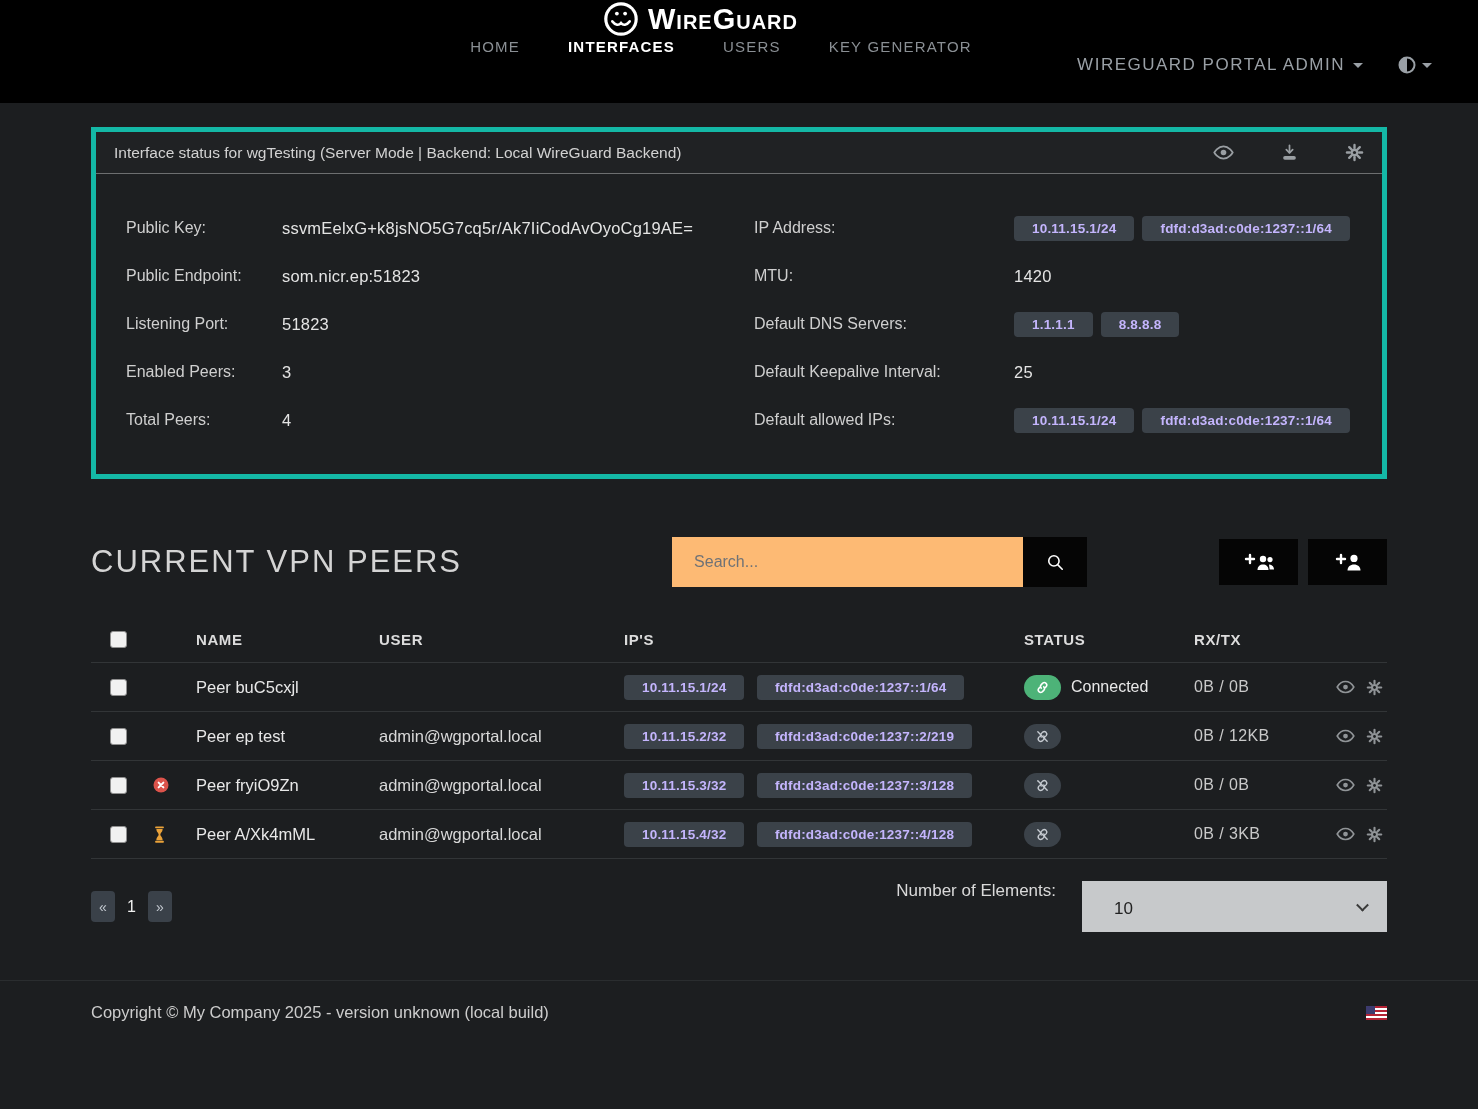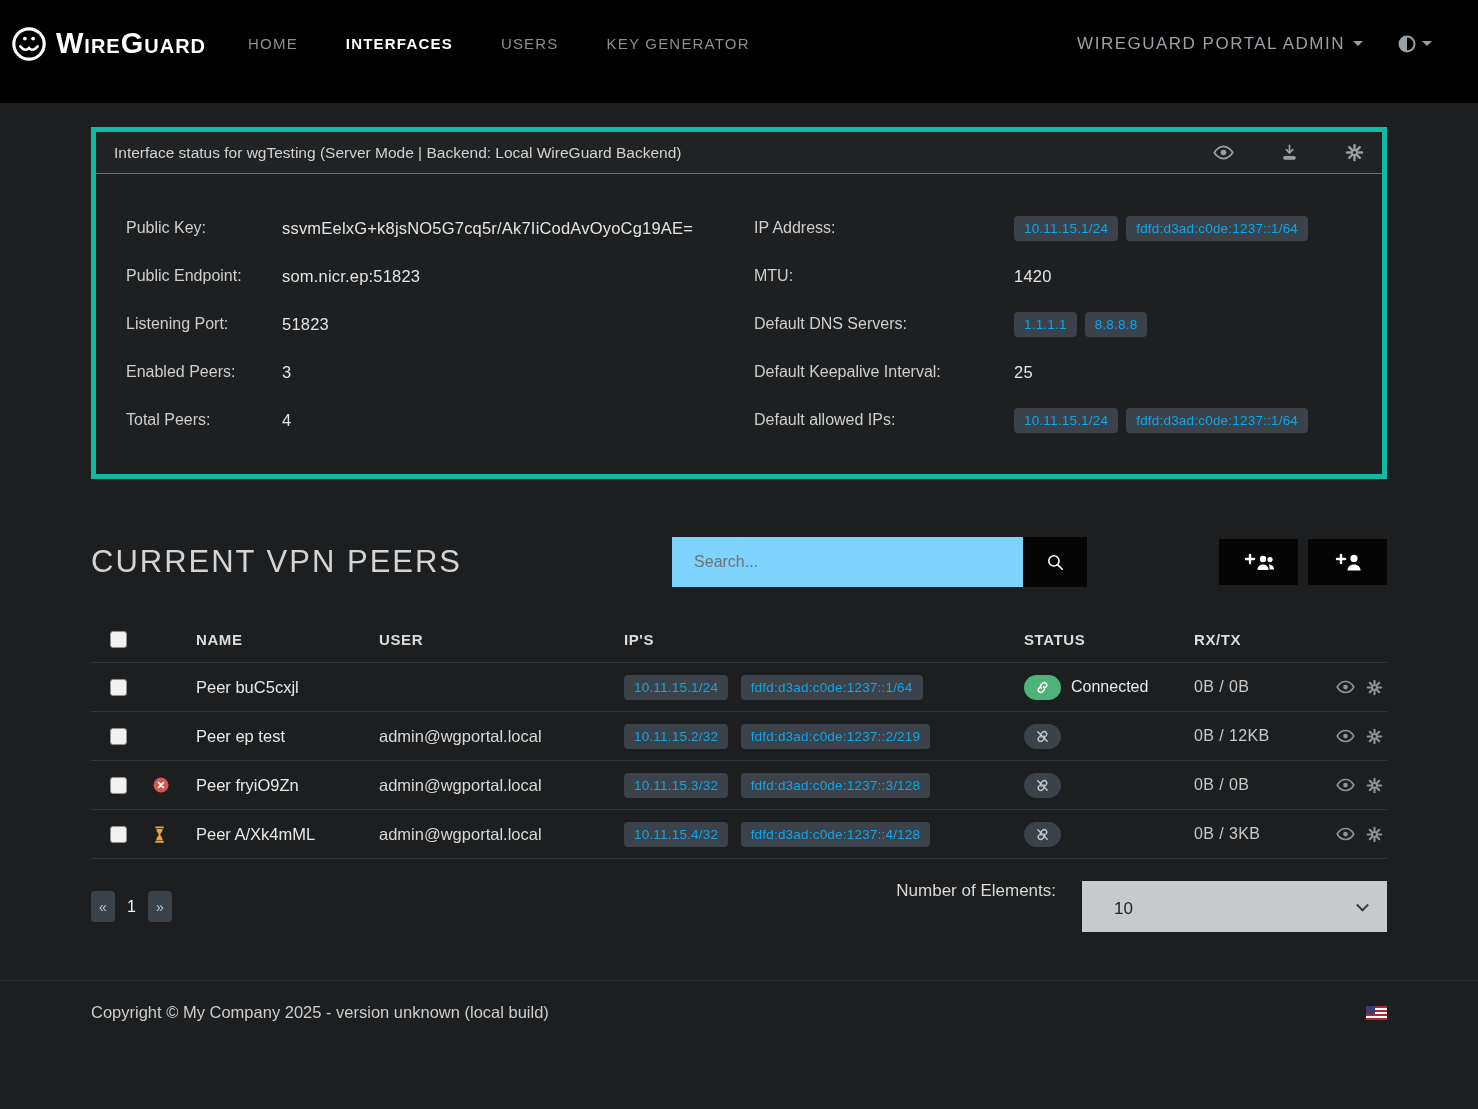--- a/index.html
+++ b/index.html
@@ -1,20 +1,20 @@
 <!DOCTYPE html>
 <html><head>
 <meta charset="utf-8">
 <style>
   * { box-sizing: border-box; margin: 0; padding: 0; }
   html,body { background:#1c1e20; color:#d6d6d6; font-family:"Liberation Sans",sans-serif; }
   body { min-height:1109px; width:1478px; }
 
   
-  .navbar { height:103px; background:#000; display:flex; align-items:center; padding:0 46px 16px 10px; }
+  .navbar { height:103px; background:#000; display:flex; align-items:center; padding:0 46px 16px 10px;flex-direction:column; }
   .brand { display:flex; align-items:center; gap:8px; margin-right:42px; cursor:pointer; }
   .brand-text { color:#fff; font-variant:small-caps; font-size:29px; font-weight:600; letter-spacing:1px; }
   .nav-links { display:flex; align-items:center; gap:48px; }
   .nav-link { color:#8a8f94; font-size:15px; letter-spacing:1.2px; text-decoration:none; cursor:pointer; font-weight:500; }
   .nav-link.active { color:#fff; font-weight:700; }
   .nav-right { margin-left:auto; display:flex; align-items:center; gap:34px; }
   .user-menu { color:#9aa0a6; font-size:17px; letter-spacing:1.5px; display:flex; align-items:center; gap:8px; cursor:pointer; }
   .caret { display:inline-block; width:0; height:0; border-left:5px solid transparent; border-right:5px solid transparent; border-top:5px solid currentColor; }
   .theme-toggle { display:flex; align-items:center; gap:5px; color:#9aa0a6; cursor:pointer; }
 
@@ -35,28 +35,28 @@
   .card-header { height:42px; display:flex; align-items:center; padding:0 18px; border-bottom:1px solid rgba(255,255,255,.35); background:#202224; }
   .card-header-title { font-size:15.5px; color:#d2d2d2; }
   .card-header-actions { margin-left:auto; display:flex; align-items:center; gap:46px; }
   .icon-btn { background:none; border:none; cursor:pointer; color:#9a9fa3; display:flex; align-items:center; }
   .card-body { display:grid; grid-template-columns:1fr 1fr; column-gap:30px; padding:40px 30px 40px; }
   .detail-row { display:flex; align-items:center; min-height:28px; margin-bottom:20px; }
   .detail-row:last-child { margin-bottom:0; }
   .d-label { width:156px; flex:none; color:#cfcfcf; font-size:16px; }
   .d-label-wide { width:260px; }
   .d-value { color:#e4e4e4; font-size:16.5px; letter-spacing:.2px; }
-  .badge { background:#3b4249; color:#0ea5e9; font-size:13.5px; font-weight:400; padding:5px 10px; border-radius:4px; letter-spacing:.2px; }
+  .badge { background:#3b4249; color:#c4b5fd; font-size:13.5px; font-weight:700; padding:5px 18px; border-radius:4px; letter-spacing:.2px; }
   .badge + .badge { margin-left:8px; }
 
   
   .peers-head { display:flex; align-items:center; margin-top:58px; }
   h2.peers-title { color:#d4d4d4; font-size:31px; font-weight:500; letter-spacing:2px; }
   .search-group { display:flex; margin-left:210px; height:50px; }
-  .search-input { width:351px; height:50px; background:#7dd3fc; border:none; padding:0 22px; font-size:16px; color:#222; font-family:"Liberation Sans",sans-serif; }
+  .search-input { width:351px; height:50px; background:#fdba74; border:none; padding:0 22px; font-size:16px; color:#222; font-family:"Liberation Sans",sans-serif; }
   .search-input::placeholder { color:#6f7276; }
   .search-btn { width:64px; height:50px; }
   .peer-actions { margin-left:auto; display:flex; gap:10px; }
   .btn-add { width:79px; height:46px; }
 
   
   .peer-table { margin-top:30px; }
   .trow { display:grid; grid-template-columns:105px 183px 245px 400px 170px 140px 1fr; align-items:center; border-bottom:1px solid #323537; }
   .trow.thead { height:46px; }
   .trow.tdata { height:49px; }

